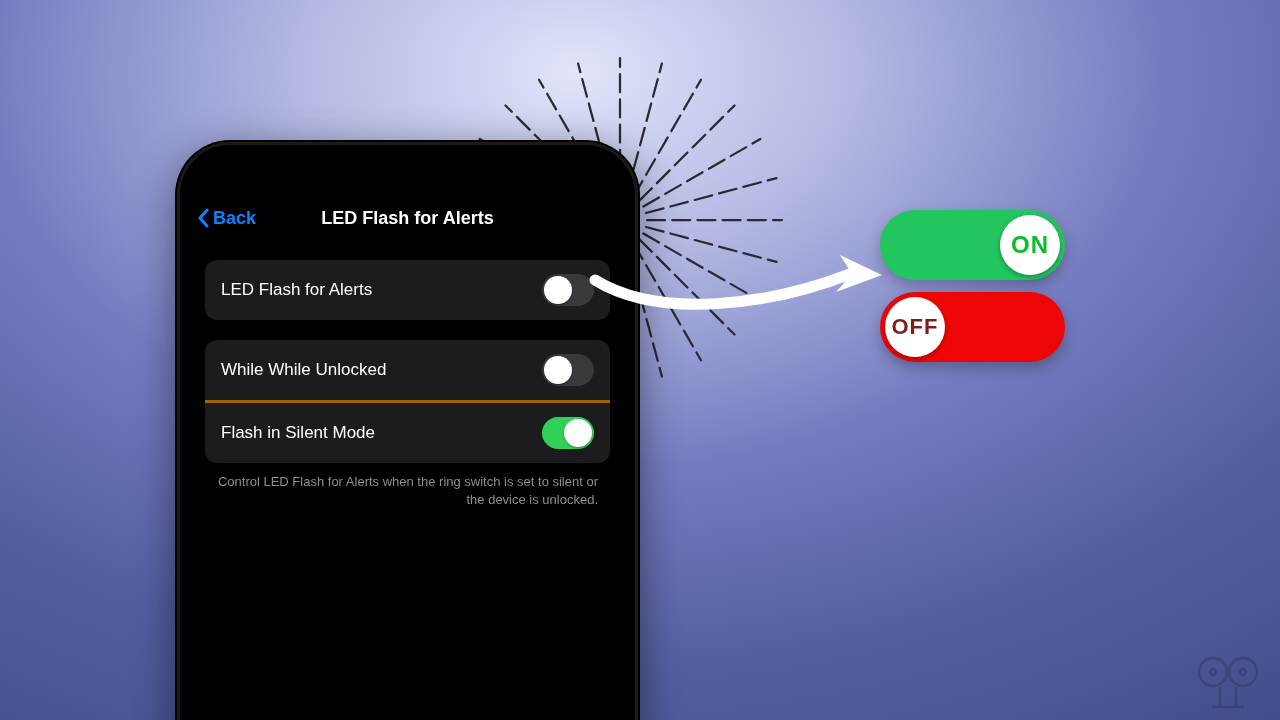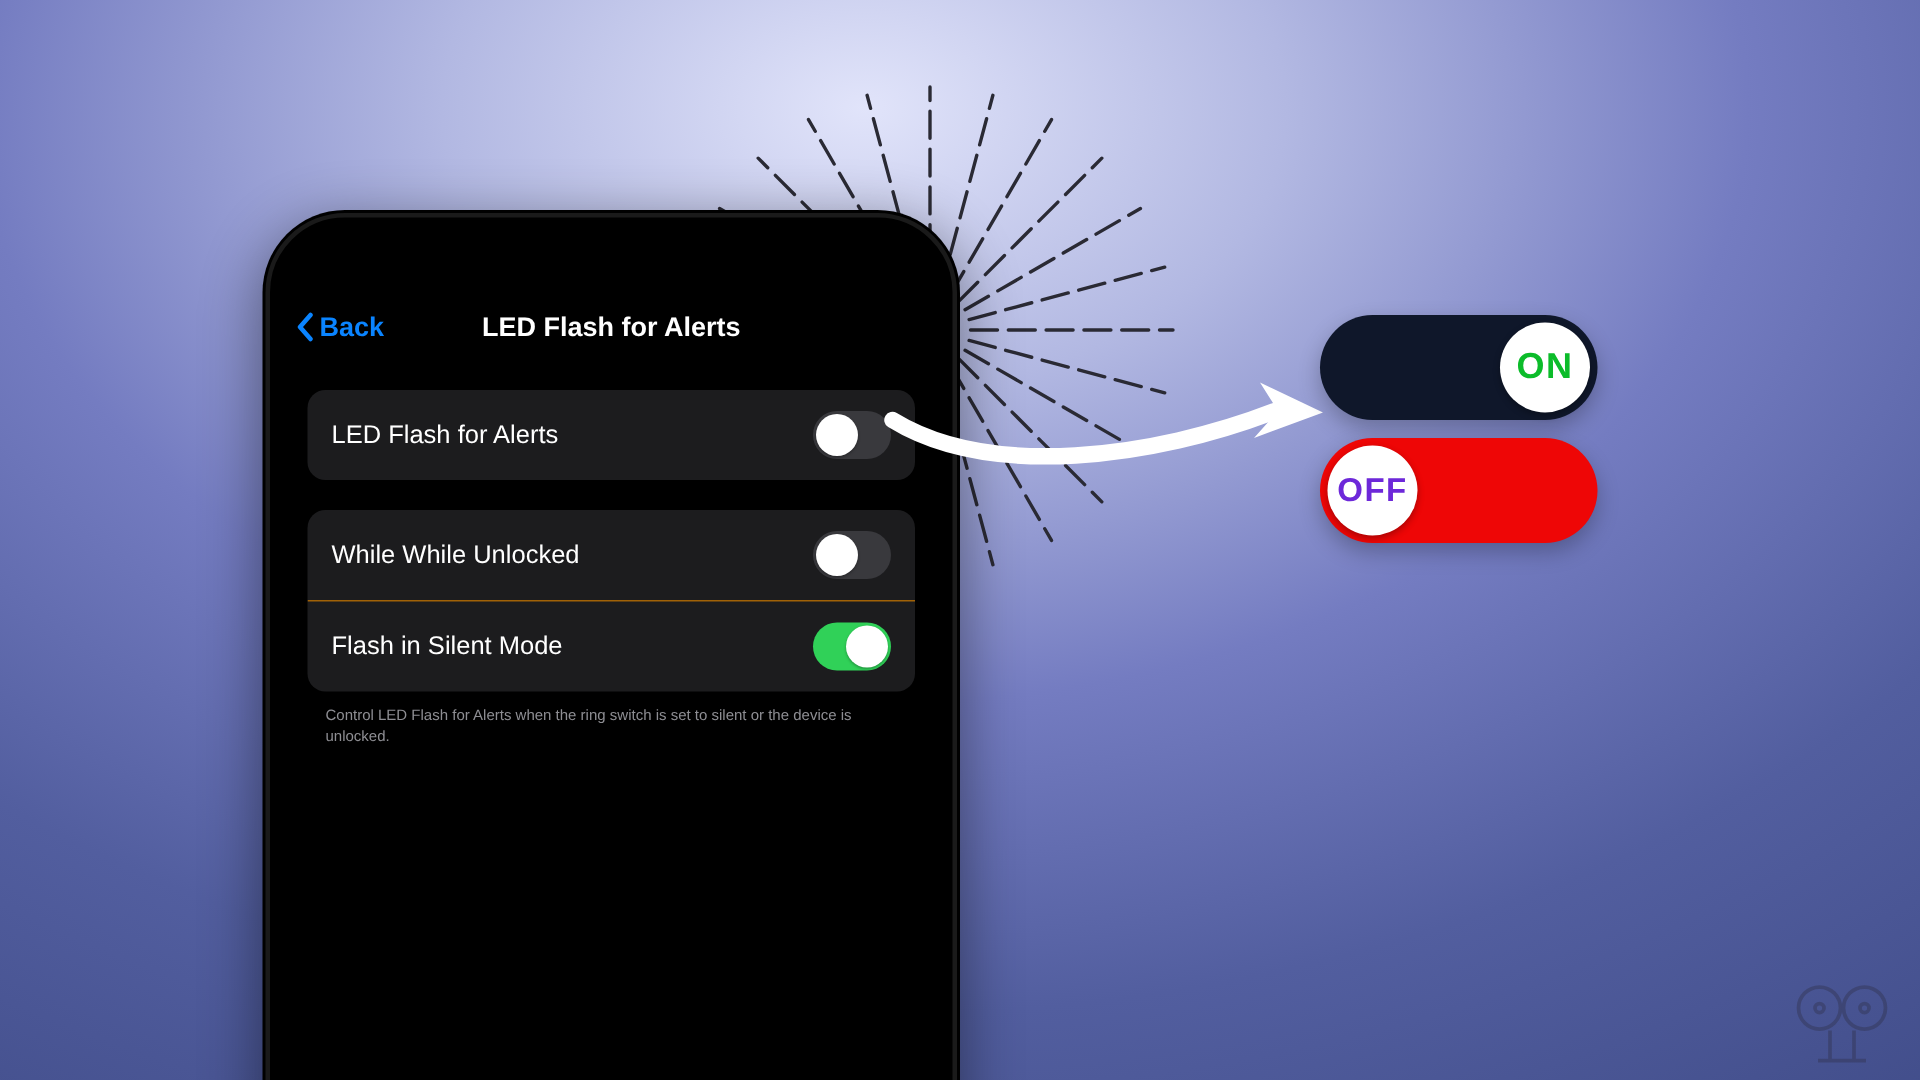--- a/index.html
+++ b/index.html
@@ -35,23 +35,23 @@
     .nav-back .chev { width:12px; height:20px; margin-right:4px; }
     .nav-back .chev svg { stroke:#0a84ff; stroke-width:3; fill:none; stroke-linecap:round;
                           stroke-linejoin:round; }
     .nav-title { position:absolute; left:0; right:0; text-align:center; color:#fff;
                  font-size:18px; font-weight:600; pointer-events:none; }
 
     
     .group { margin:20px 16px 0; background:#1c1c1e; border-radius:12px; overflow:hidden; }
     .row { display:flex; justify-content:space-between; align-items:center;
            padding:14px 16px; min-height:56px; }
-    .row + .row { border-top:1px solid #a16207; }
+    .row + .row { border-top:3px solid #a16207; }
     .row-label { color:#fff; font-size:17px; }
-    .footnote { color:#8e8e93; font-size:10px; line-height:1.35; padding:10px 28px 0; }
+    .footnote { color:#8e8e93; font-size:13px; line-height:1.35; padding:10px 28px 0;text-align:right; }
 
     
     .tgl { position:relative; width:52px; height:32px; border-radius:16px; flex:0 0 auto;
            cursor:pointer; }
     .tgl.off  { background:#39393d; }
     .tgl.on   { background:#30d158; }
     .tgl .knob { position:absolute; top:2px; width:28px; height:28px; border-radius:50%;
                  background:#fff; box-shadow:0 1px 2px rgba(0,0,0,.3); transition:left .15s; }
     .tgl.off .knob { left:2px; }
     .tgl.on  .knob { left:22px; }
@@ -64,24 +64,24 @@
 
     
     .bigtoggle { position:absolute; left:880px; width:185px; height:70px; border-radius:40px;
                  display:flex; align-items:center; z-index:3;
                  box-shadow:0 6px 14px rgba(0,0,0,.25); }
     .bigtoggle .knob { width:60px; height:60px; border-radius:50%; background:#fff;
                        box-shadow:0 2px 5px rgba(0,0,0,.3); display:flex;
                        align-items:center; justify-content:center;
                        font-family:"Arial Black","Arial Narrow",Arial,sans-serif;
                        letter-spacing:1px; }
-    .bigtoggle.on  { top:210px; background:#0f172a; justify-content:flex-end; padding:5px; }
+    .bigtoggle.on  { top:210px; background:#22c55e; justify-content:flex-end; padding:5px; }
     .bigtoggle.on  .knob { color:#0cbc2a; font-size:24px; font-weight:900; }
     .bigtoggle.off { top:292px; background:#ee0606; justify-content:flex-start; padding:5px; }
-    .bigtoggle.off .knob { color:#6d28d9; font-size:22px; font-weight:900; }
+    .bigtoggle.off .knob { color:#7f1d1d; font-size:22px; font-weight:900; }
 
     
     .robot { position:absolute; right:10px; bottom:8px; width:80px; opacity:.35;
              pointer-events:none; }
     .robot circle { fill:none; stroke:#2c2c40; stroke-width:2.5; }
     .robot line   { stroke:#2c2c40; stroke-width:2.5; }
   </style>
 </head>
 <body>
 

